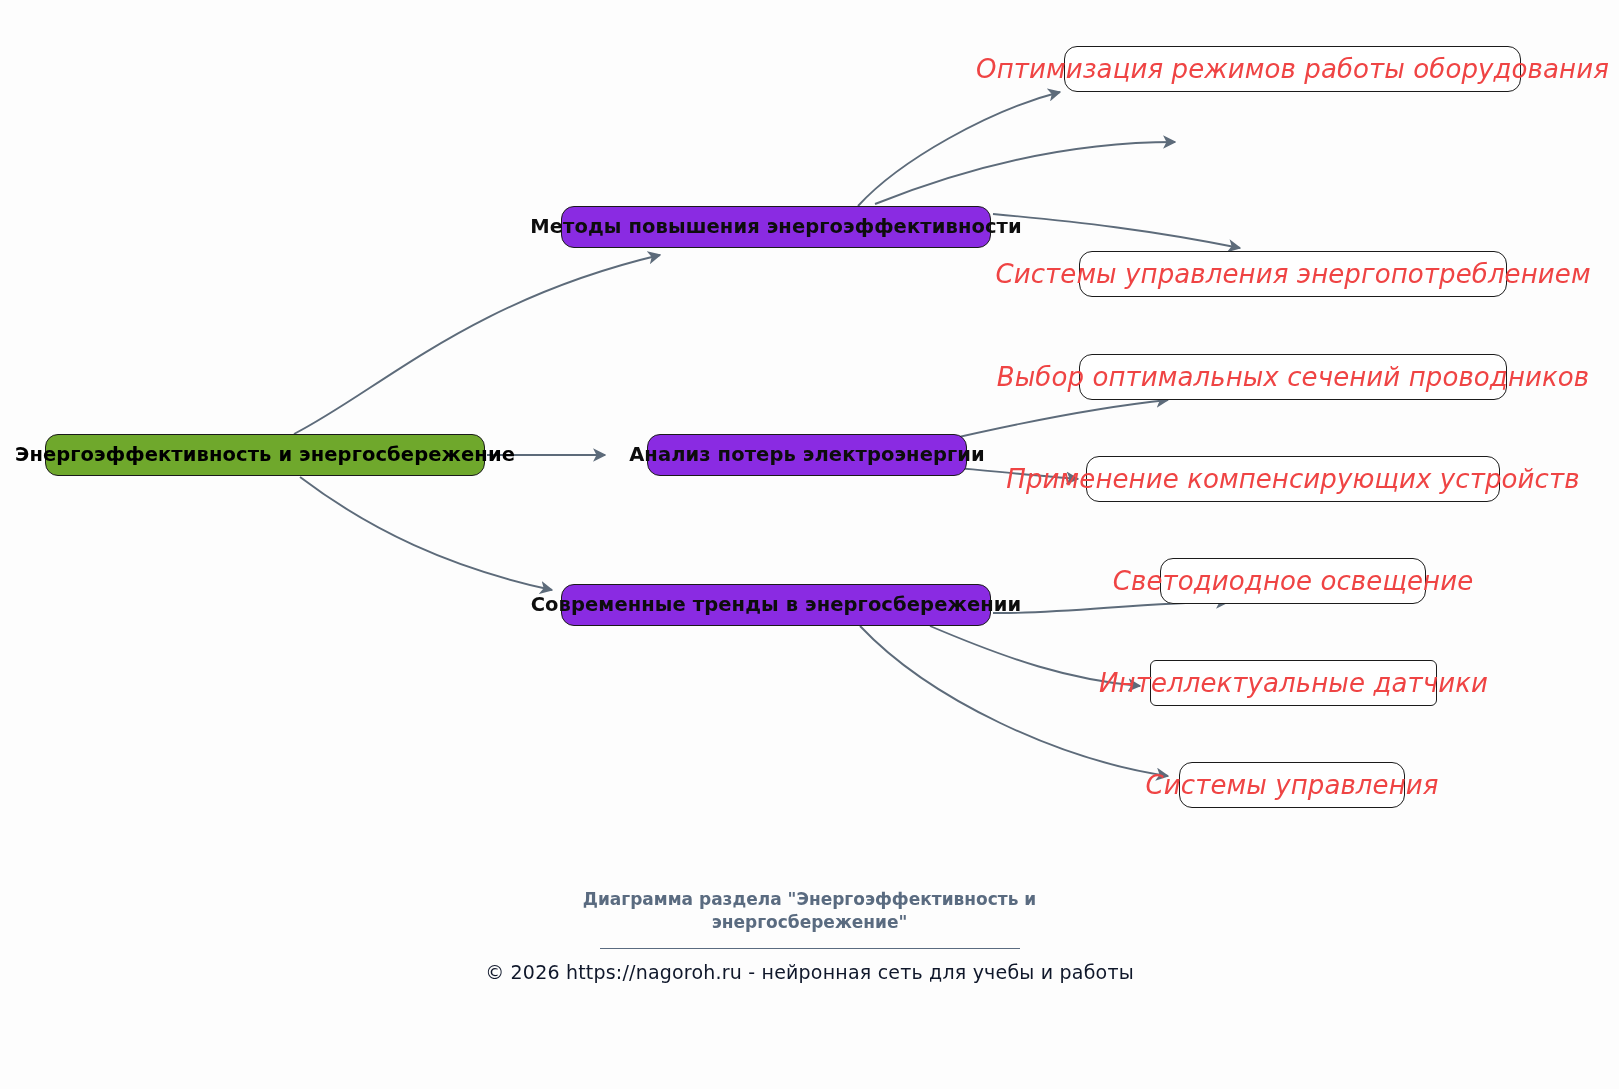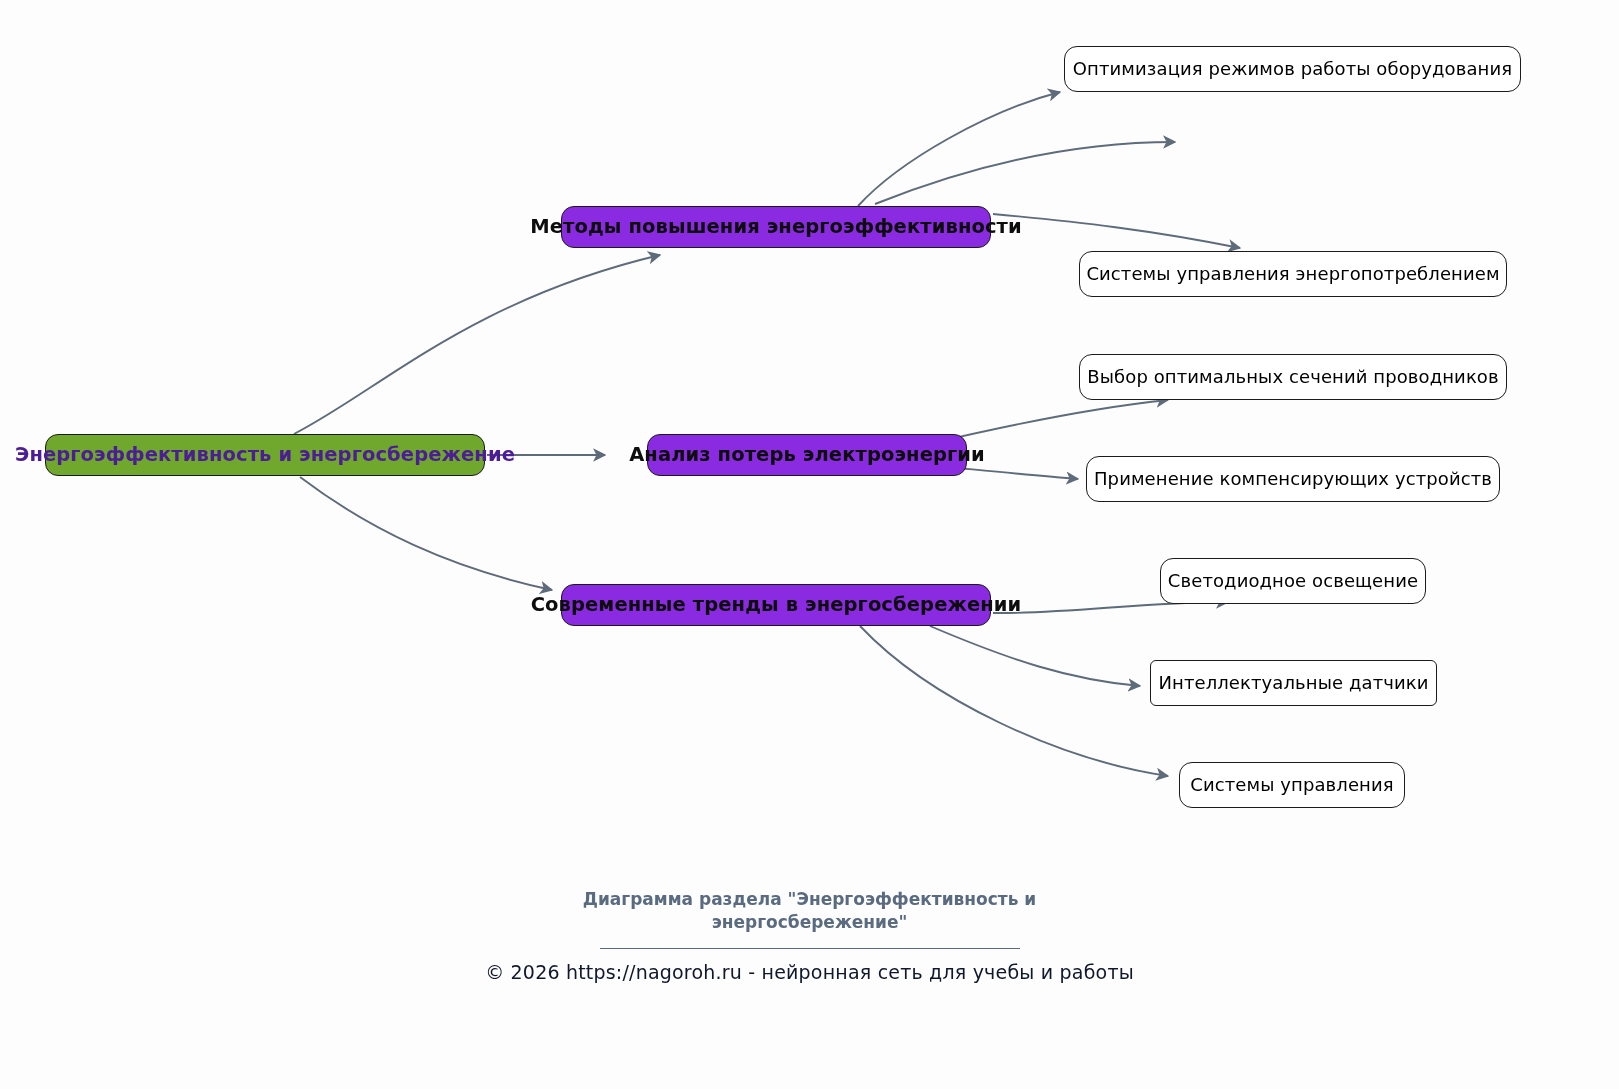--- a/index.html
+++ b/index.html
@@ -39,42 +39,43 @@
     align-items: center;
     justify-content: center;
     border-radius: 13px;
     white-space: nowrap;
     line-height: 1;
   }
 
   .node-root {
     background: #6FA82C;
     border: 1.6px solid #1a1a1a;
-    color: #4c1d95;
+    color: #000000;
     font-size: 19.5px;
     font-weight: 700;
     letter-spacing: .1px;
   }
 
   .node-branch {
     background: #8A2BE2;
     border: 1.6px solid #1a1a1a;
     color: #0d0d0d;
     font-size: 19.5px;
     font-weight: 700;
     letter-spacing: .1px;
   }
 
   .node-leaf {
     background: #ffffff;
     border: 1.8px solid #1b1b1b;
-    color: #000000;
-    font-size: 18px;
+    color: #ef4444;
+    font-size: 26px;
     font-weight: 400;
     letter-spacing: .1px;
+    font-style: italic;
   }
 
   #footer {
     position: absolute;
     left: 0;
     width: 1619px;
     text-align: center;
   }
 
   .footer-title {

